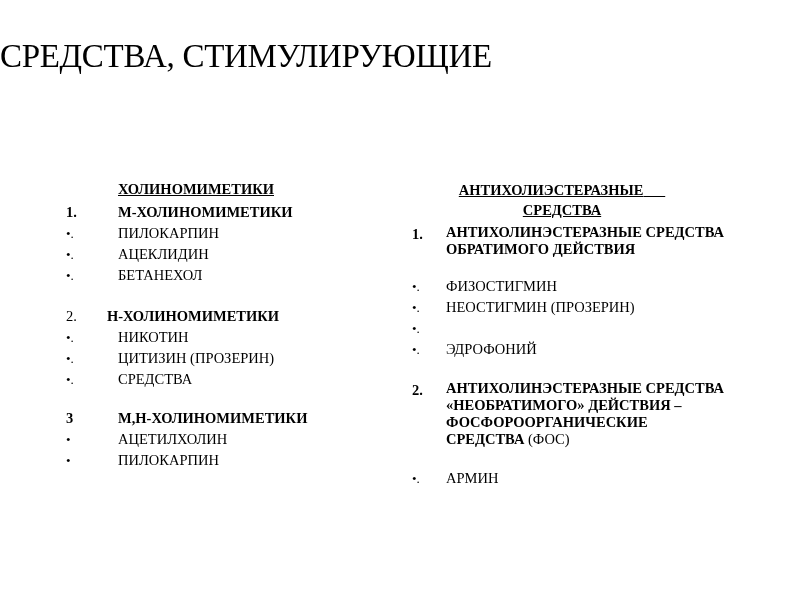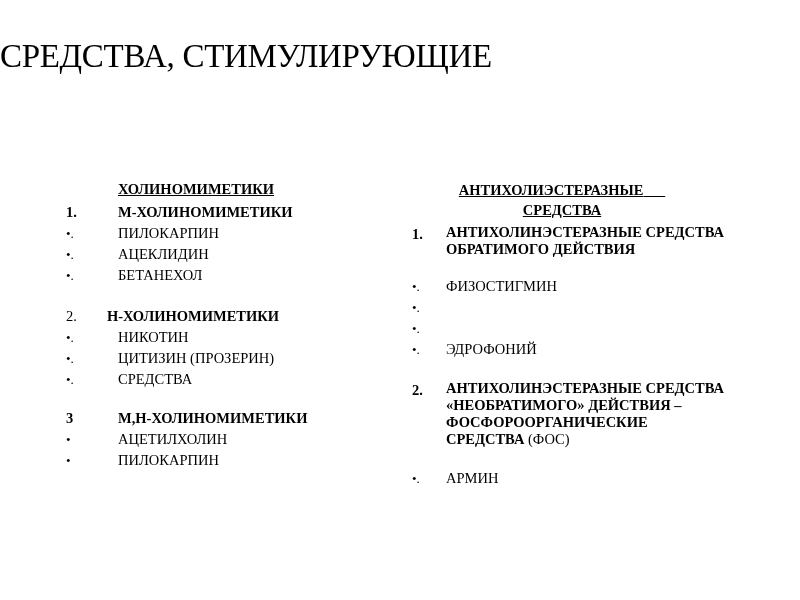--- a/index.html
+++ b/index.html
@@ -143,20 +143,21 @@
   <div class="row bold multi" style="top:44px">
     <span class="mark">1.</span>
     <span class="txt">АНТИХОЛИНЭСТЕРАЗНЫЕ СРЕДСТВА ОБРАТИМОГО ДЕЙСТВИЯ</span>
   </div>
   <div class="row" style="top:96px">
     <span class="mark bullet">•.</span>
     <span class="txt">ФИЗОСТИГМИН</span>
   </div>
   <div class="row" style="top:117px">
     <span class="mark bullet">•.</span>
+    <span class="txt">НЕОСТИГМИН (ПРОЗЕРИН)</span>
   </div>
   <div class="row" style="top:138px">
     <span class="mark bullet">•.</span>
   </div>
   <div class="row" style="top:159px">
     <span class="mark bullet">•.</span>
     <span class="txt">ЭДРОФОНИЙ</span>
   </div>
 
   <div class="row multi" style="top:200px">

